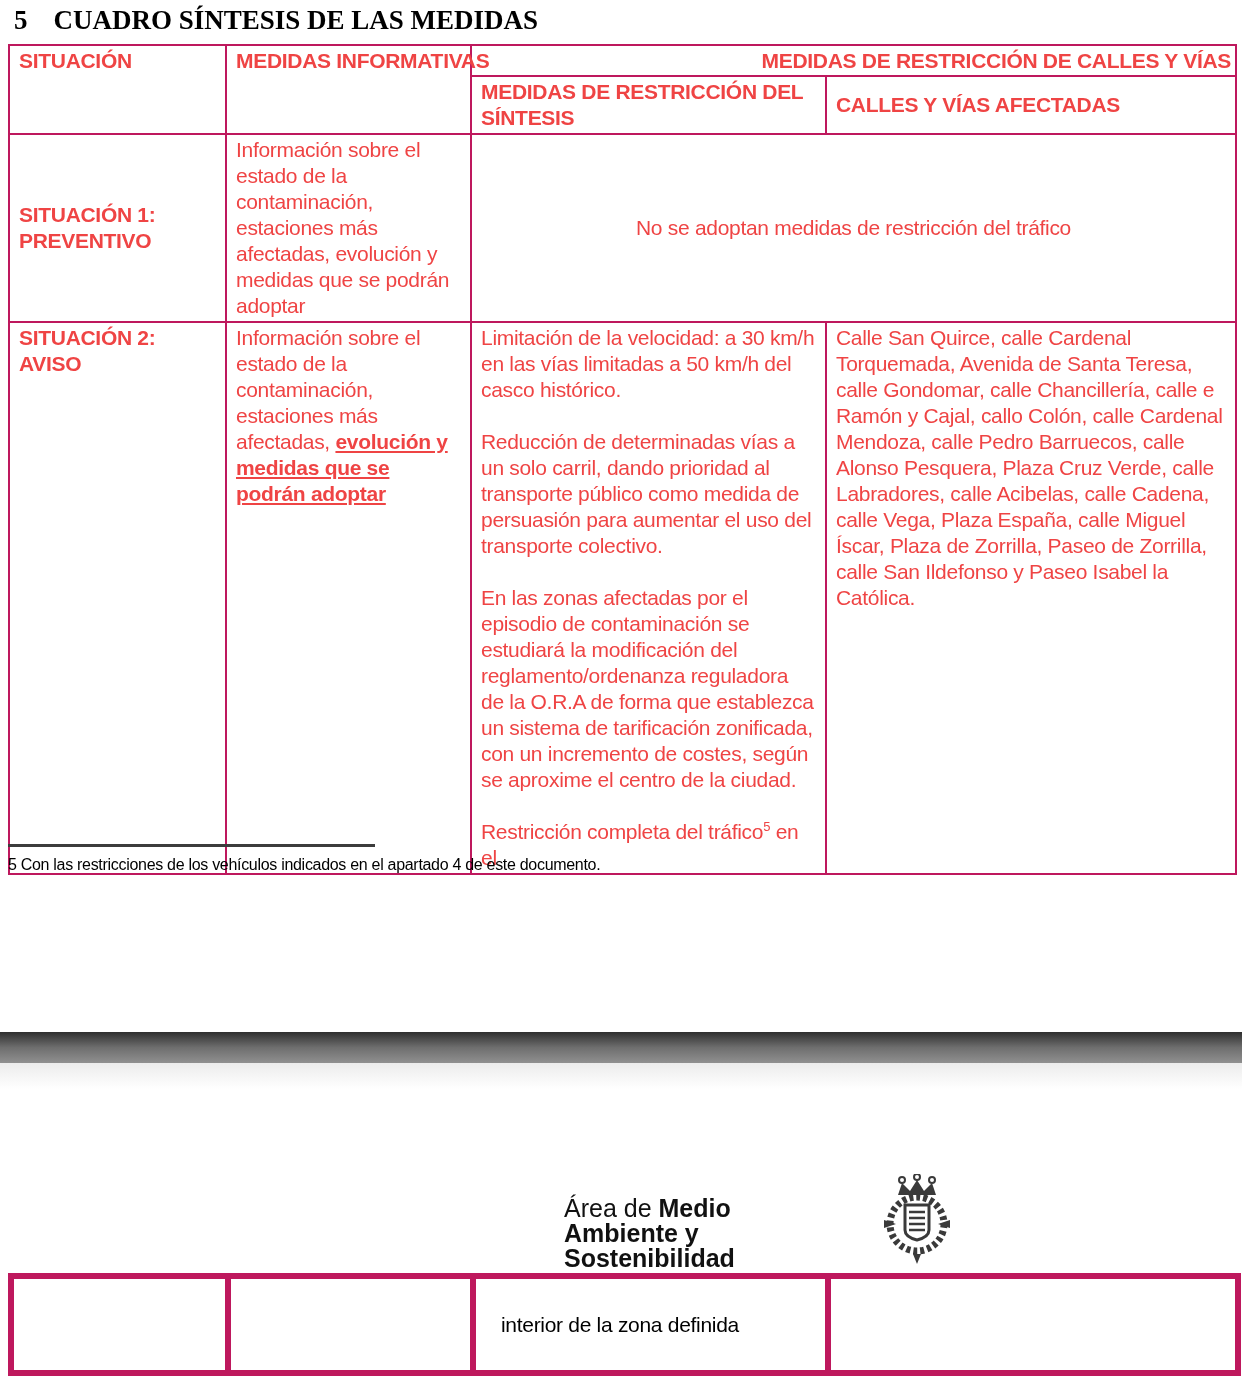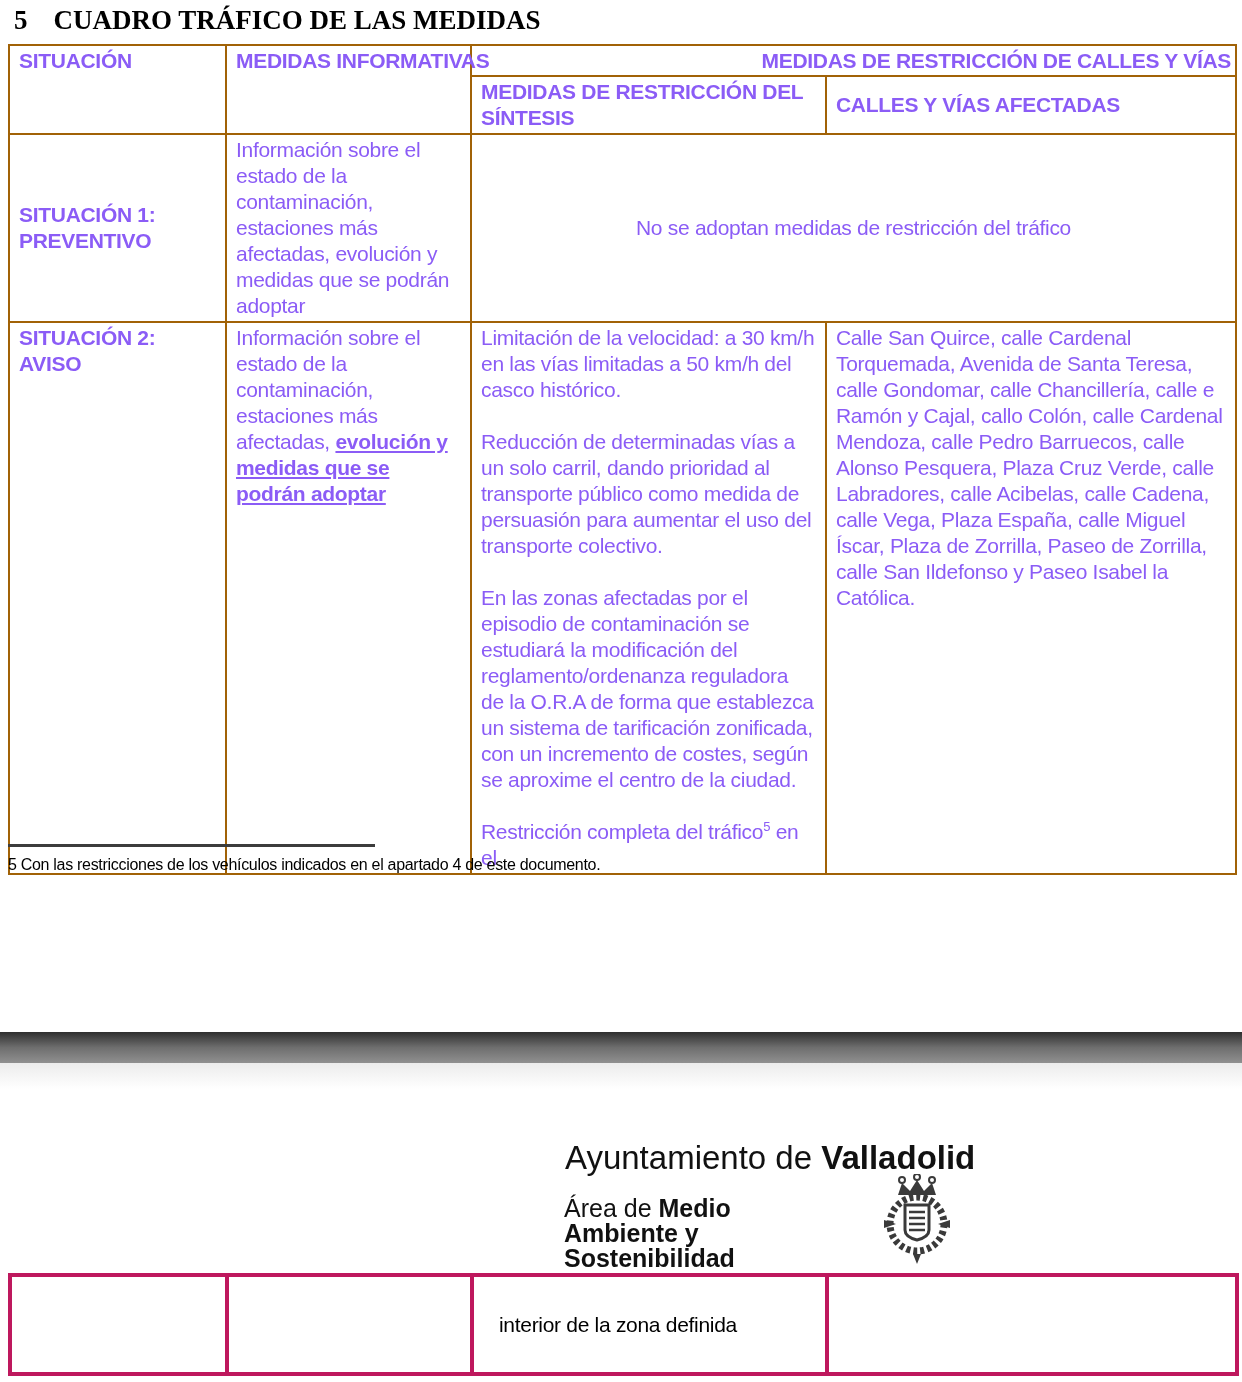--- a/index.html
+++ b/index.html
@@ -15,23 +15,23 @@
     font-family:"Liberation Serif", serif; font-weight:700; font-size:27px;
     display:flex; gap:26px; color:#000;
   }
 
   
   table.main-table {
     position:absolute; left:8px; top:44px; width:1227px;
     border-collapse:collapse; table-layout:fixed;
   }
   table.main-table th, table.main-table td {
-    border:2px solid #a16207; padding:2px 9px;
+    border:2px solid #be185d; padding:2px 9px;
     font-size:21px; line-height:26px; letter-spacing:-0.3px;
-    vertical-align:top; text-align:left; font-weight:normal; color:#8b5cf6;
+    vertical-align:top; text-align:left; font-weight:normal; color:#ef4444;
   }
   table.main-table th { font-weight:700; }
   tr.hdr-a th.group { text-align:right; vertical-align:middle; height:27px; padding:1px 4px; }
   th.span2 { text-align:center; vertical-align:middle; }
   tr.hdr-b th { vertical-align:middle; height:48px; }
   tr.row1 { height:155px; }
   tr.row1 td.sit { font-weight:700; vertical-align:middle; }
   tr.row1 td.merged { text-align:center; vertical-align:middle; }
   tr.row2 { height:520px; }
   tr.row2 td.sit { font-weight:700; }
@@ -60,32 +60,32 @@
   .dept-line { position:absolute; left:564px; top:1196px; font-size:25px; line-height:25px; width:252px; color:#111; }
   .dept-line b { font-weight:700; }
   .logo { position:absolute; left:872px; top:1174px; width:90px; height:92px; }
 
   
   table.frag-table {
     position:absolute; left:8px; top:1273px; width:1227px; height:103px;
     border-collapse:collapse; table-layout:fixed;
   }
   table.frag-table td {
-    border:4px solid #be185d; padding:2px 25px;
+    border:6px solid #be185d; padding:2px 25px;
     font-size:21px; letter-spacing:-0.3px; vertical-align:middle; color:#000;
   }
 </style>
 </head>
 <body>
 
 <div class="page">
 
   <div class="doc-title">
     <span>5</span>
-    <span>CUADRO TRÁFICO DE LAS MEDIDAS</span>
+    <span>CUADRO SÍNTESIS DE LAS MEDIDAS</span>
   </div>
 
   <table class="main-table">
     <colgroup>
       <col style="width:217px">
         <col style="width:245px">
         <col style="width:355px">
         <col style="width:410px">
     </colgroup>
     <tbody>
@@ -116,21 +116,20 @@
     </tr>
   </tbody>
     </table>
 
   <div class="footnote-rule"></div>
   <div class="footnote">5 Con las restricciones de los vehículos indicados en el apartado 4 de este documento.</div>
 
   <div class="divider-bar"></div>
   <div class="divider-fade"></div>
 
-  <div class="org-line"><span>Ayuntamiento de </span><b>Valladolid</b></div>
   <div class="dept-line"><span>Área de </span><b>Medio Ambiente y Sostenibilidad</b></div>
 
   <div class="logo">
     <svg width="90" height="92" viewBox="0 0 90 92" xmlns="http://www.w3.org/2000/svg">
 
       <circle cx="30" cy="6" r="3" fill="none" stroke="#3a3a3a" stroke-width="2"></circle>
       <circle cx="45" cy="3" r="3" fill="none" stroke="#3a3a3a" stroke-width="2"></circle>
       <circle cx="60" cy="6" r="3" fill="none" stroke="#3a3a3a" stroke-width="2"></circle>
       <path d="M26,21 L30,9 L38,17 L45,6 L52,17 L60,9 L64,21 Z" fill="#3a3a3a"></path>
 

